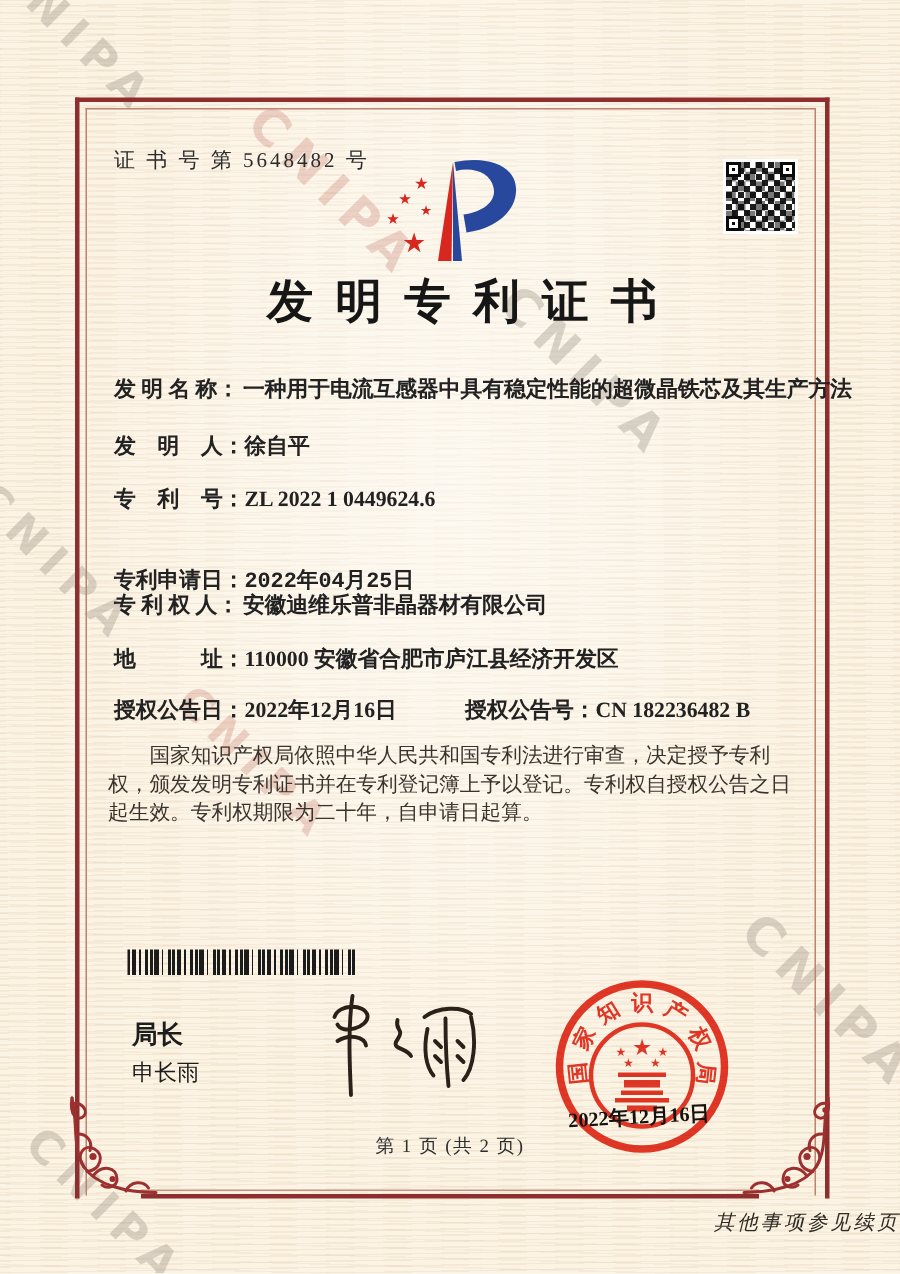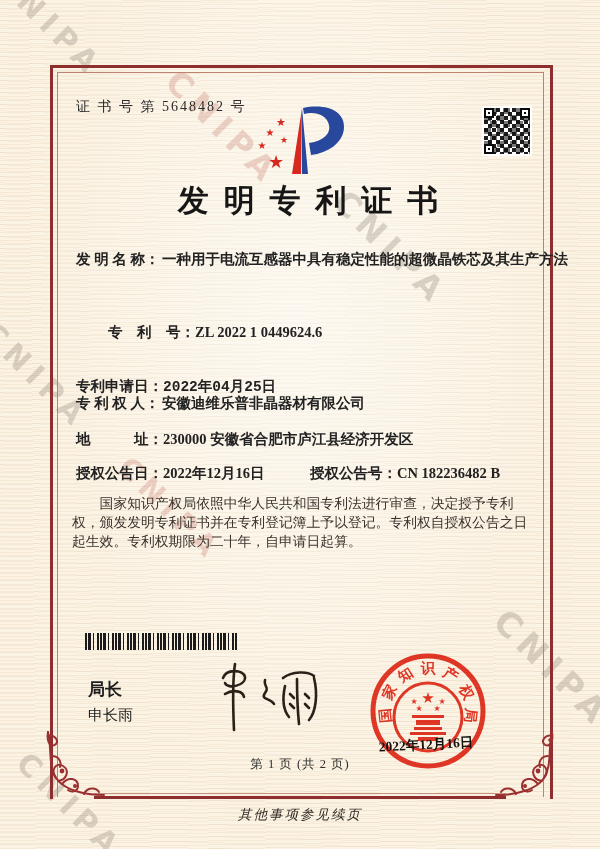--- a/index.html
+++ b/index.html
@@ -58,21 +58,21 @@
   .sig-title{position:absolute;left:88px;top:678px;font-size:17px;font-weight:bold;
       font-family:"Liberation Sans","DejaVu Sans",sans-serif;color:#1d1d1d;z-index:2;}
   .sig-name{position:absolute;left:88px;top:706px;font-size:15px;font-weight:normal;
       font-family:"Liberation Sans","DejaVu Sans",sans-serif;color:#1d1d1d;z-index:2;}
   .signature{position:absolute;left:213px;top:652px;z-index:2;}
   
   .seal{position:absolute;left:368px;top:651px;width:120px;height:120px;z-index:3;mix-blend-mode:multiply;}
   .seal-date{position:absolute;left:370px;top:736px;width:112px;text-align:center;z-index:4;
       font-size:13.5px;font-weight:bold;color:#151310;transform:rotate(-3deg);white-space:nowrap;}
   .page-info{position:absolute;left:0;right:0;top:756px;text-align:center;font-size:12.5px;color:#2e2e2e;z-index:2;letter-spacing:1px;}
-  .footer-note{position:absolute;left:0;right:0;top:806px;text-align:center;font-size:13.5px;
+  .footer-note{position:absolute;left:0;right:0;top:806px;text-align:right;font-size:13.5px;
       color:#2f2a24;font-style:italic;z-index:2;letter-spacing:2px;}
 </style>
 </head>
 <body>
 
 <div class="page">
 
   <div class="wm" style="left:-18px;top:6px;font-size:30px;">CNIPA</div>
   <div class="wm pink" style="left:150px;top:108px;font-size:33px;">CNIPA</div>
   <div class="wm" style="left:318px;top:228px;font-size:33px;">CNIPA</div>
@@ -138,31 +138,34 @@
       <div class="finder f-tr"></div>
       <div class="finder f-bl"></div>
     </div>
   </div>
 
   <div class="title">发明专利证书</div>
 
   <div class="frow" style="top:250px;">
     <span class="lab">发 明 名 称：</span><span>一种用于电流互感器中具有稳定性能的超微晶铁芯及其生产方法</span>
   </div>
-  <div class="frow" style="top:323px;margin-left:32px;">
+  <div class="frow" style="top:288px;">
+    <span class="lab">发　明　人：</span><span>徐自平</span>
+  </div>
+  <div class="frow" style="top:323px;">
     <span class="lab">专　利　号：</span><span>ZL 2022 1 0449624.6</span>
   </div>
   <div class="frow" style="top:377px;font-family:Liberation Mono, monospace;">
     <span class="lab">专利申请日：</span><span>2022年04月25日</span>
   </div>
   <div class="frow" style="top:394px;">
     <span class="lab">专 利 权 人：</span><span>安徽迪维乐普非晶器材有限公司</span>
   </div>
   <div class="frow" style="top:430px;">
-    <span class="lab">地　　　址：</span><span>230000 安徽省合肥市庐江县经济开发区</span>
+    <span class="lab">地　　　址：</span><span>110000 安徽省合肥市庐江县经济开发区</span>
   </div>
   <div class="frow" style="top:464px;">
     <span class="lab">授权公告日：</span><span>2022年12月16日</span>
   </div>
   <div class="grant2" style="top:464px;">
     <span>授权公告号：</span><span>CN 182236482 B</span>
   </div>
 
   <div class="paras">
     <p>国家知识产权局依照中华人民共和国专利法进行审查，决定授予专利权，颁发发明专利证书并在专利登记簿上予以登记。专利权自授权公告之日起生效。专利权期限为二十年，自申请日起算。</p>

